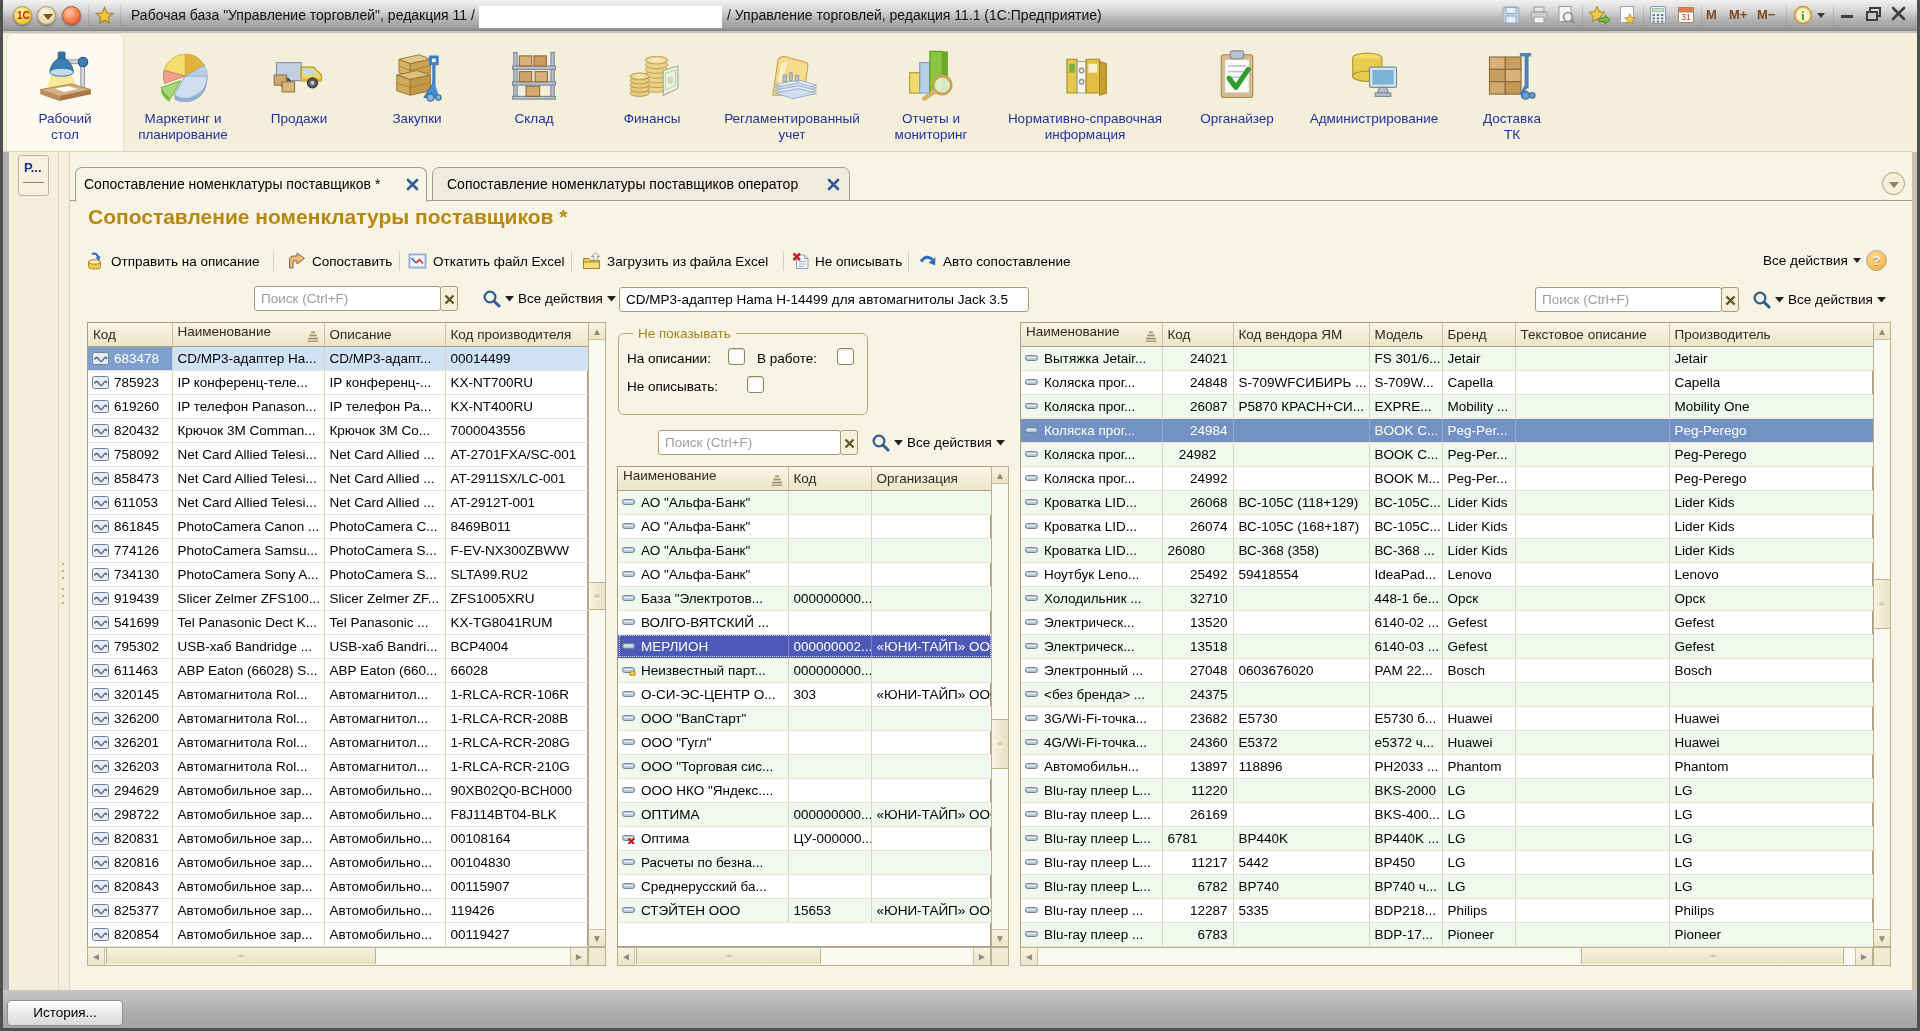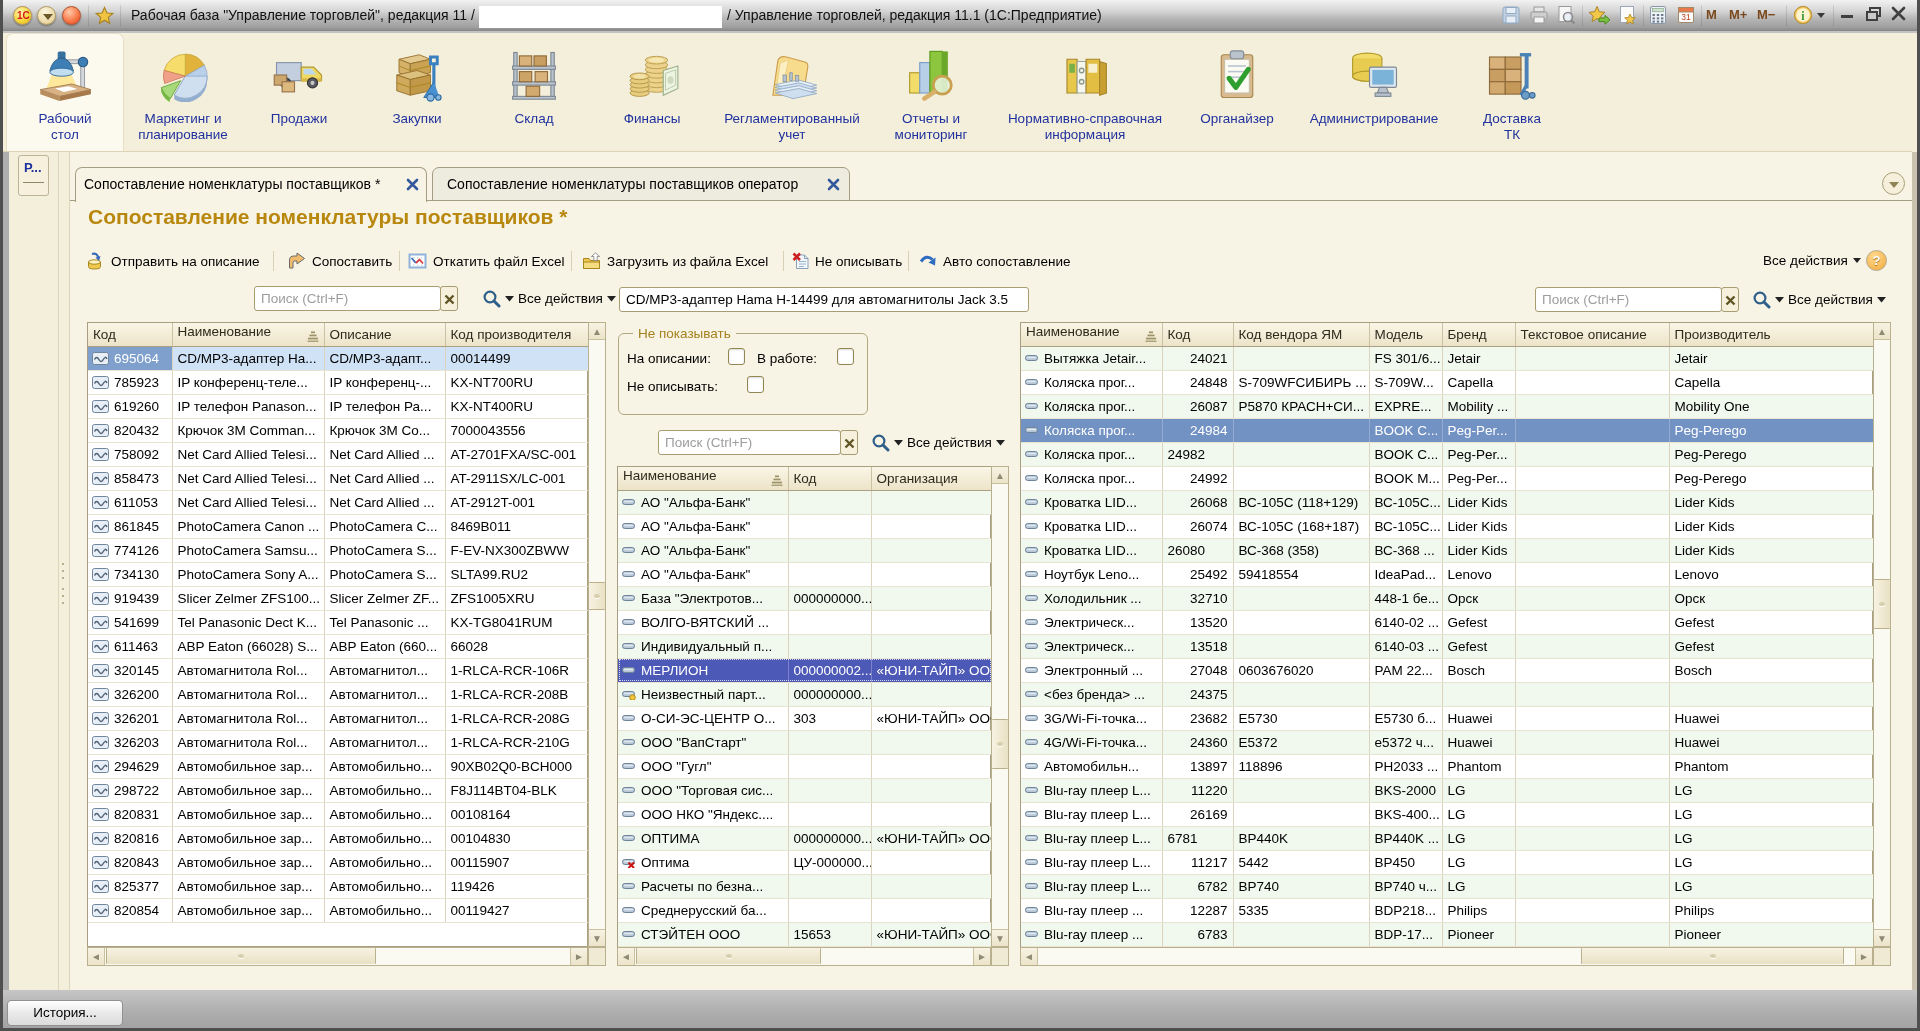--- a/index.html
+++ b/index.html
@@ -571,21 +571,21 @@
           <th>Описание</th>
           <th style="border-right:none">Код производителя</th>
         </tr>
         <tr class="sel1">
           <td class="ic">
             <div class="cell">
               <svg width="17" height="13" viewBox="0 0 17 13">
                 <rect x="0.5" y="0.5" width="16" height="12" rx="2" fill="#e8eef5" stroke="#70869c"></rect>
                 <path d="M2.5 7.5 q2.2 -4 4.4 0 t4.4 0 t3.6 -0.5" fill="none" stroke="#4e6378" stroke-width="1.5"></path>
               </svg>
-              <span>695064</span>
+              <span>683478</span>
             </div>
           </td>
           <td>CD/MP3-адаптер На...</td>
           <td>CD/MP3-адапт...</td>
           <td style="border-right:none">00014499</td>
         </tr>
         <tr>
           <td class="ic">
             <div class="cell">
               <svg width="17" height="13" viewBox="0 0 17 13">
@@ -731,20 +731,34 @@
               <svg width="17" height="13" viewBox="0 0 17 13">
                 <rect x="0.5" y="0.5" width="16" height="12" rx="2" fill="#e8eef5" stroke="#70869c"></rect>
                 <path d="M2.5 7.5 q2.2 -4 4.4 0 t4.4 0 t3.6 -0.5" fill="none" stroke="#4e6378" stroke-width="1.5"></path>
               </svg>
               <span>541699</span>
             </div>
           </td>
           <td>Tel Panasonic Dect K...</td>
           <td>Tel Panasonic ...</td>
           <td style="border-right:none">KX-TG8041RUM</td>
+        </tr>
+        <tr>
+          <td class="ic">
+            <div class="cell">
+              <svg width="17" height="13" viewBox="0 0 17 13">
+                <rect x="0.5" y="0.5" width="16" height="12" rx="2" fill="#e8eef5" stroke="#70869c"></rect>
+                <path d="M2.5 7.5 q2.2 -4 4.4 0 t4.4 0 t3.6 -0.5" fill="none" stroke="#4e6378" stroke-width="1.5"></path>
+              </svg>
+              <span>795302</span>
+            </div>
+          </td>
+          <td>USB-хаб Bandridge ...</td>
+          <td>USB-хаб Bandri...</td>
+          <td style="border-right:none">BCP4004</td>
         </tr>
         <tr>
           <td class="ic">
             <div class="cell">
               <svg width="17" height="13" viewBox="0 0 17 13">
                 <rect x="0.5" y="0.5" width="16" height="12" rx="2" fill="#e8eef5" stroke="#70869c"></rect>
                 <path d="M2.5 7.5 q2.2 -4 4.4 0 t4.4 0 t3.6 -0.5" fill="none" stroke="#4e6378" stroke-width="1.5"></path>
               </svg>
               <span>611463</span>
             </div>
@@ -996,33 +1010,20 @@
           <td style="border-right:none"></td>
         </tr>
         <tr>
           <td class="ic">
             <div class="cell">
               <svg width="14" height="12" viewBox="0 0 14 12">
                 <rect x="0.5" y="3.5" width="12" height="5" rx="2.2" fill="#b7c6d6" stroke="#6f8499"></rect>
                 <rect x="2" y="4.8" width="9" height="1.4" rx="0.7" fill="#dfe9f2"></rect>
               </svg>
               <span>ВОЛГО-ВЯТСКИЙ ...</span>
-            </div>
-          </td>
-          <td></td>
-          <td style="border-right:none"></td>
-        </tr>
-        <tr class="alt">
-          <td class="ic">
-            <div class="cell">
-              <svg width="14" height="12" viewBox="0 0 14 12">
-                <rect x="0.5" y="3.5" width="12" height="5" rx="2.2" fill="#b7c6d6" stroke="#6f8499"></rect>
-                <rect x="2" y="4.8" width="9" height="1.4" rx="0.7" fill="#dfe9f2"></rect>
-              </svg>
-              <span>Индивидуальный п...</span>
             </div>
           </td>
           <td></td>
           <td style="border-right:none"></td>
         </tr>
         <tr class="sel2">
           <td class="ic">
             <div class="cell">
               <svg width="14" height="12" viewBox="0 0 14 12">
                 <rect x="0.5" y="3.5" width="12" height="5" rx="2.2" fill="#b7c6d6" stroke="#6f8499"></rect>
@@ -1281,21 +1282,21 @@
         <tr class="alt">
           <td class="ic">
             <div class="cell">
               <svg width="14" height="12" viewBox="0 0 14 12">
                 <rect x="0.5" y="3.5" width="12" height="5" rx="2.2" fill="#b7c6d6" stroke="#6f8499"></rect>
                 <rect x="2" y="4.8" width="9" height="1.4" rx="0.7" fill="#dfe9f2"></rect>
               </svg>
               <span>Коляска прог...</span>
             </div>
           </td>
-          <td style="text-align:left">24982</td>
+          <td style="text-align:center">24982</td>
           <td></td>
           <td>BOOK C...</td>
           <td>Peg-Per...</td>
           <td></td>
           <td style="border-right:none">Peg-Perego</td>
         </tr>
         <tr>
           <td class="ic">
             <div class="cell">
               <svg width="14" height="12" viewBox="0 0 14 12">

